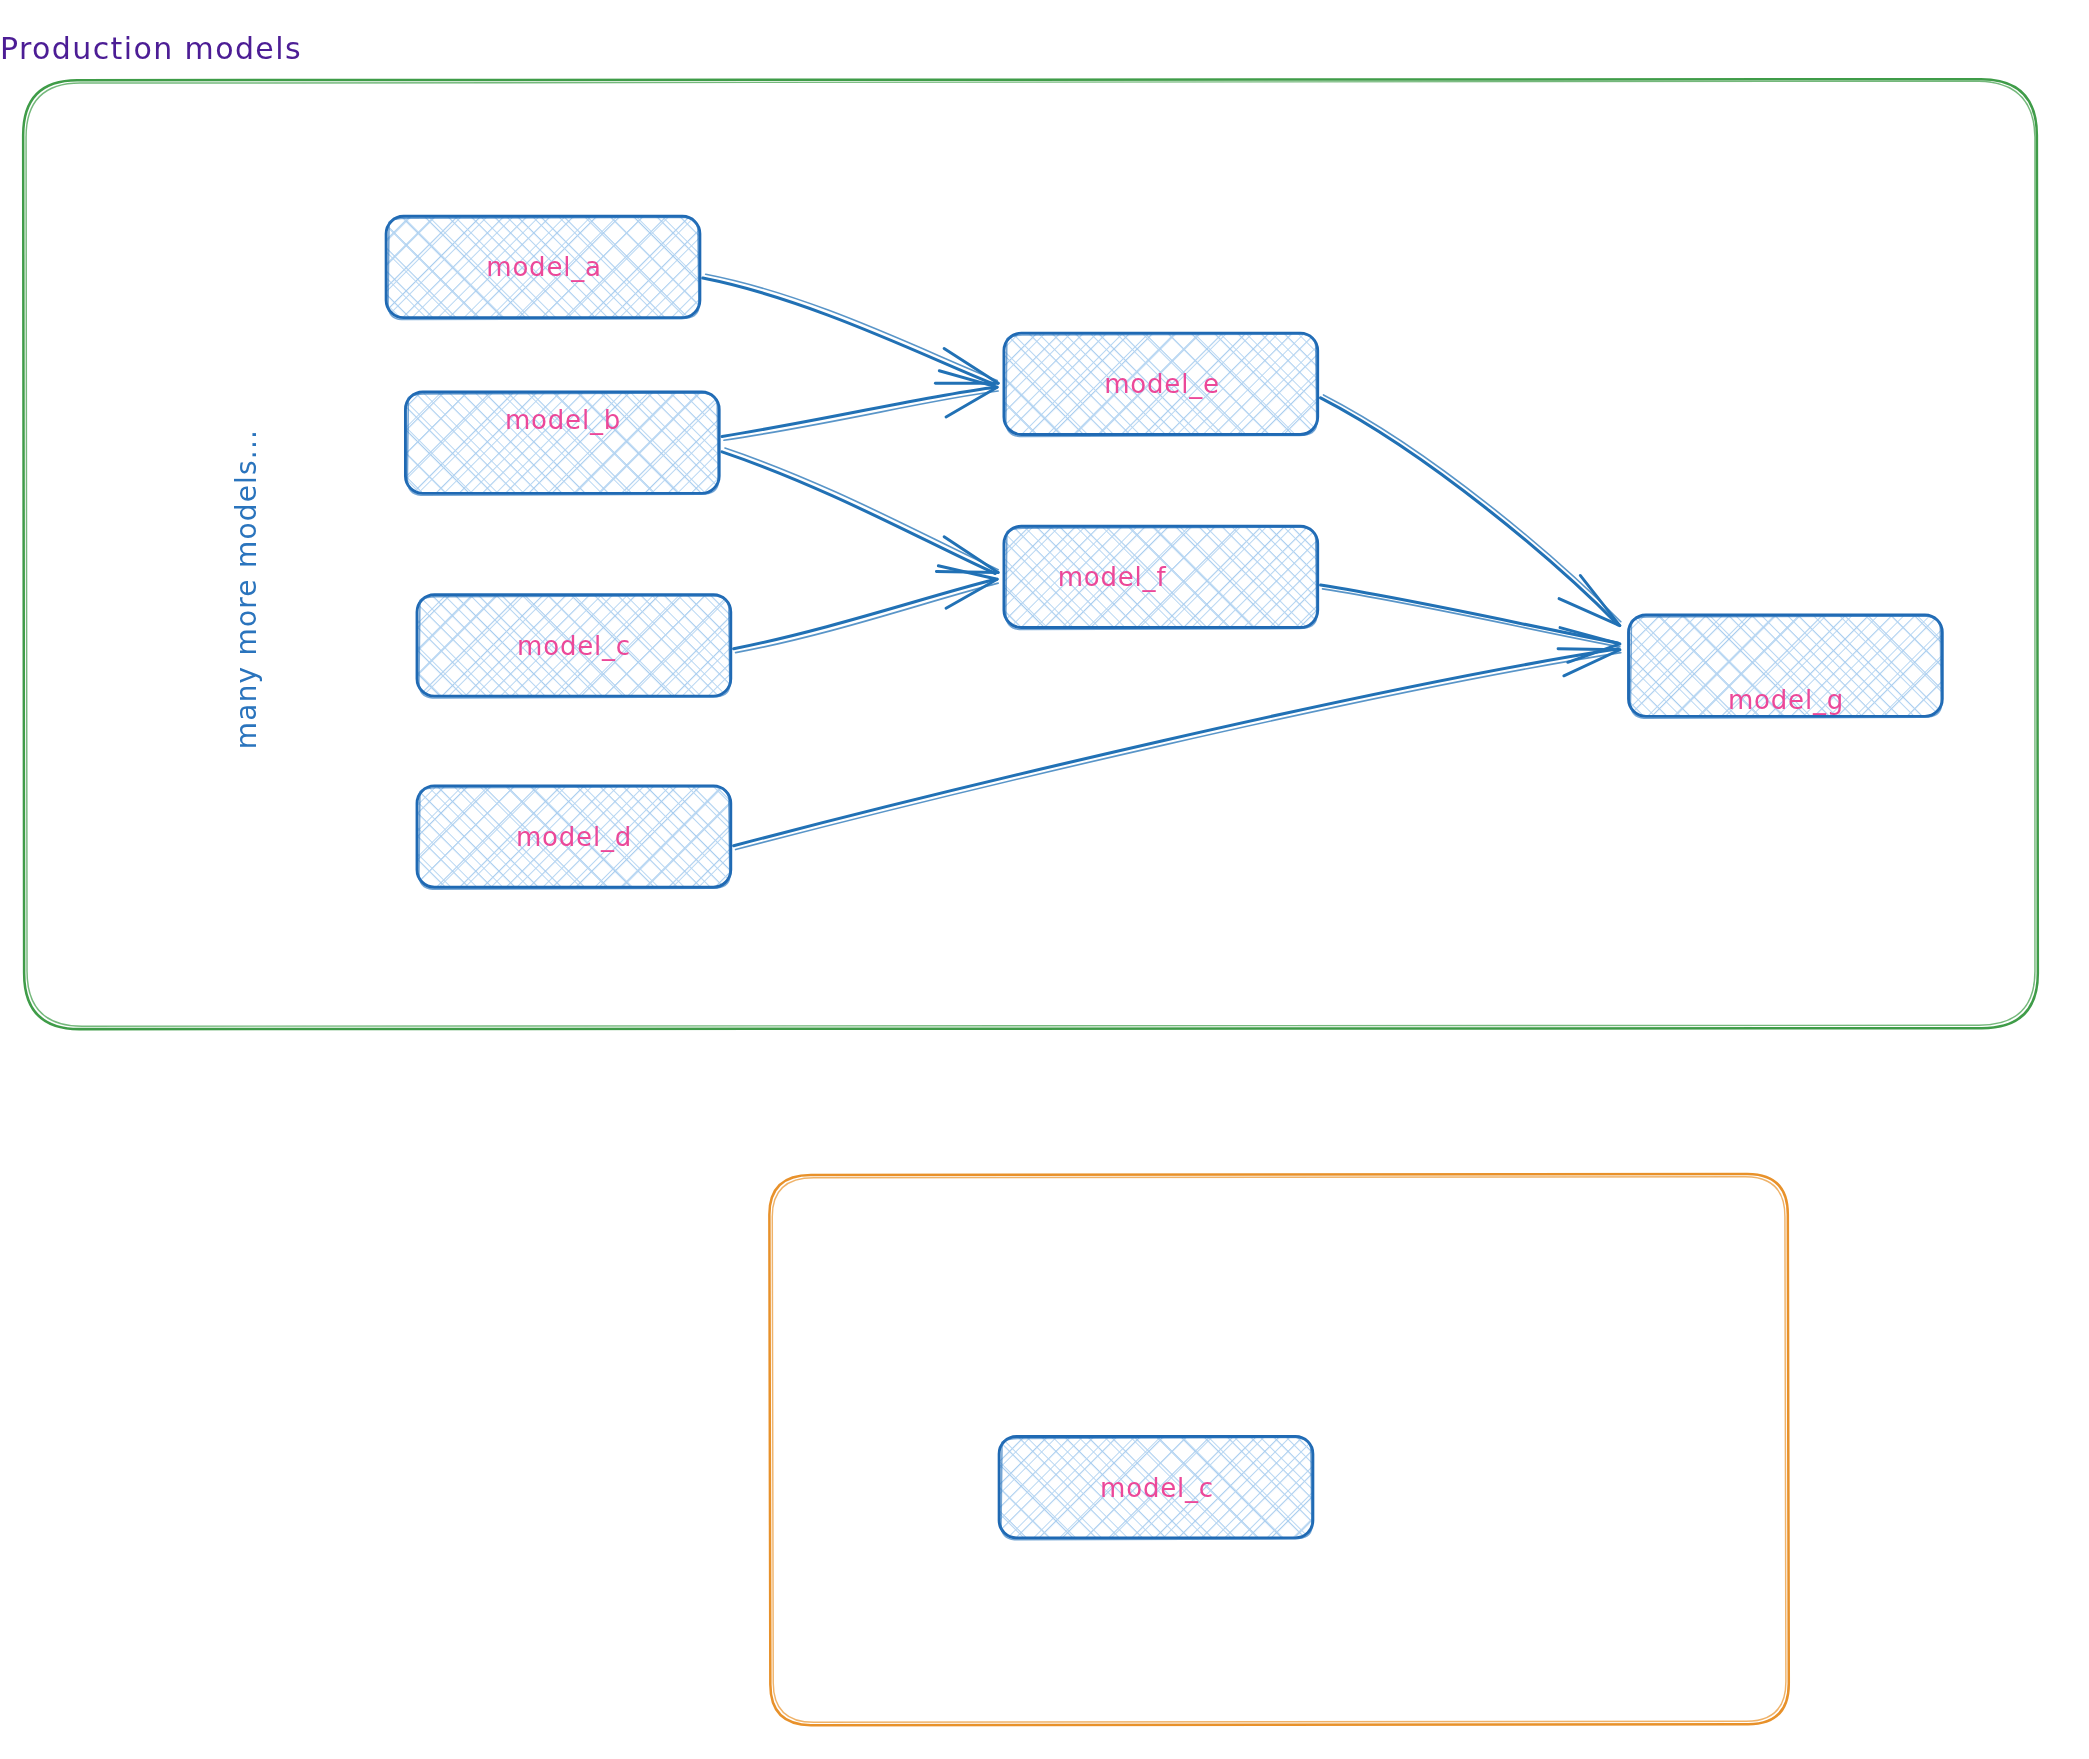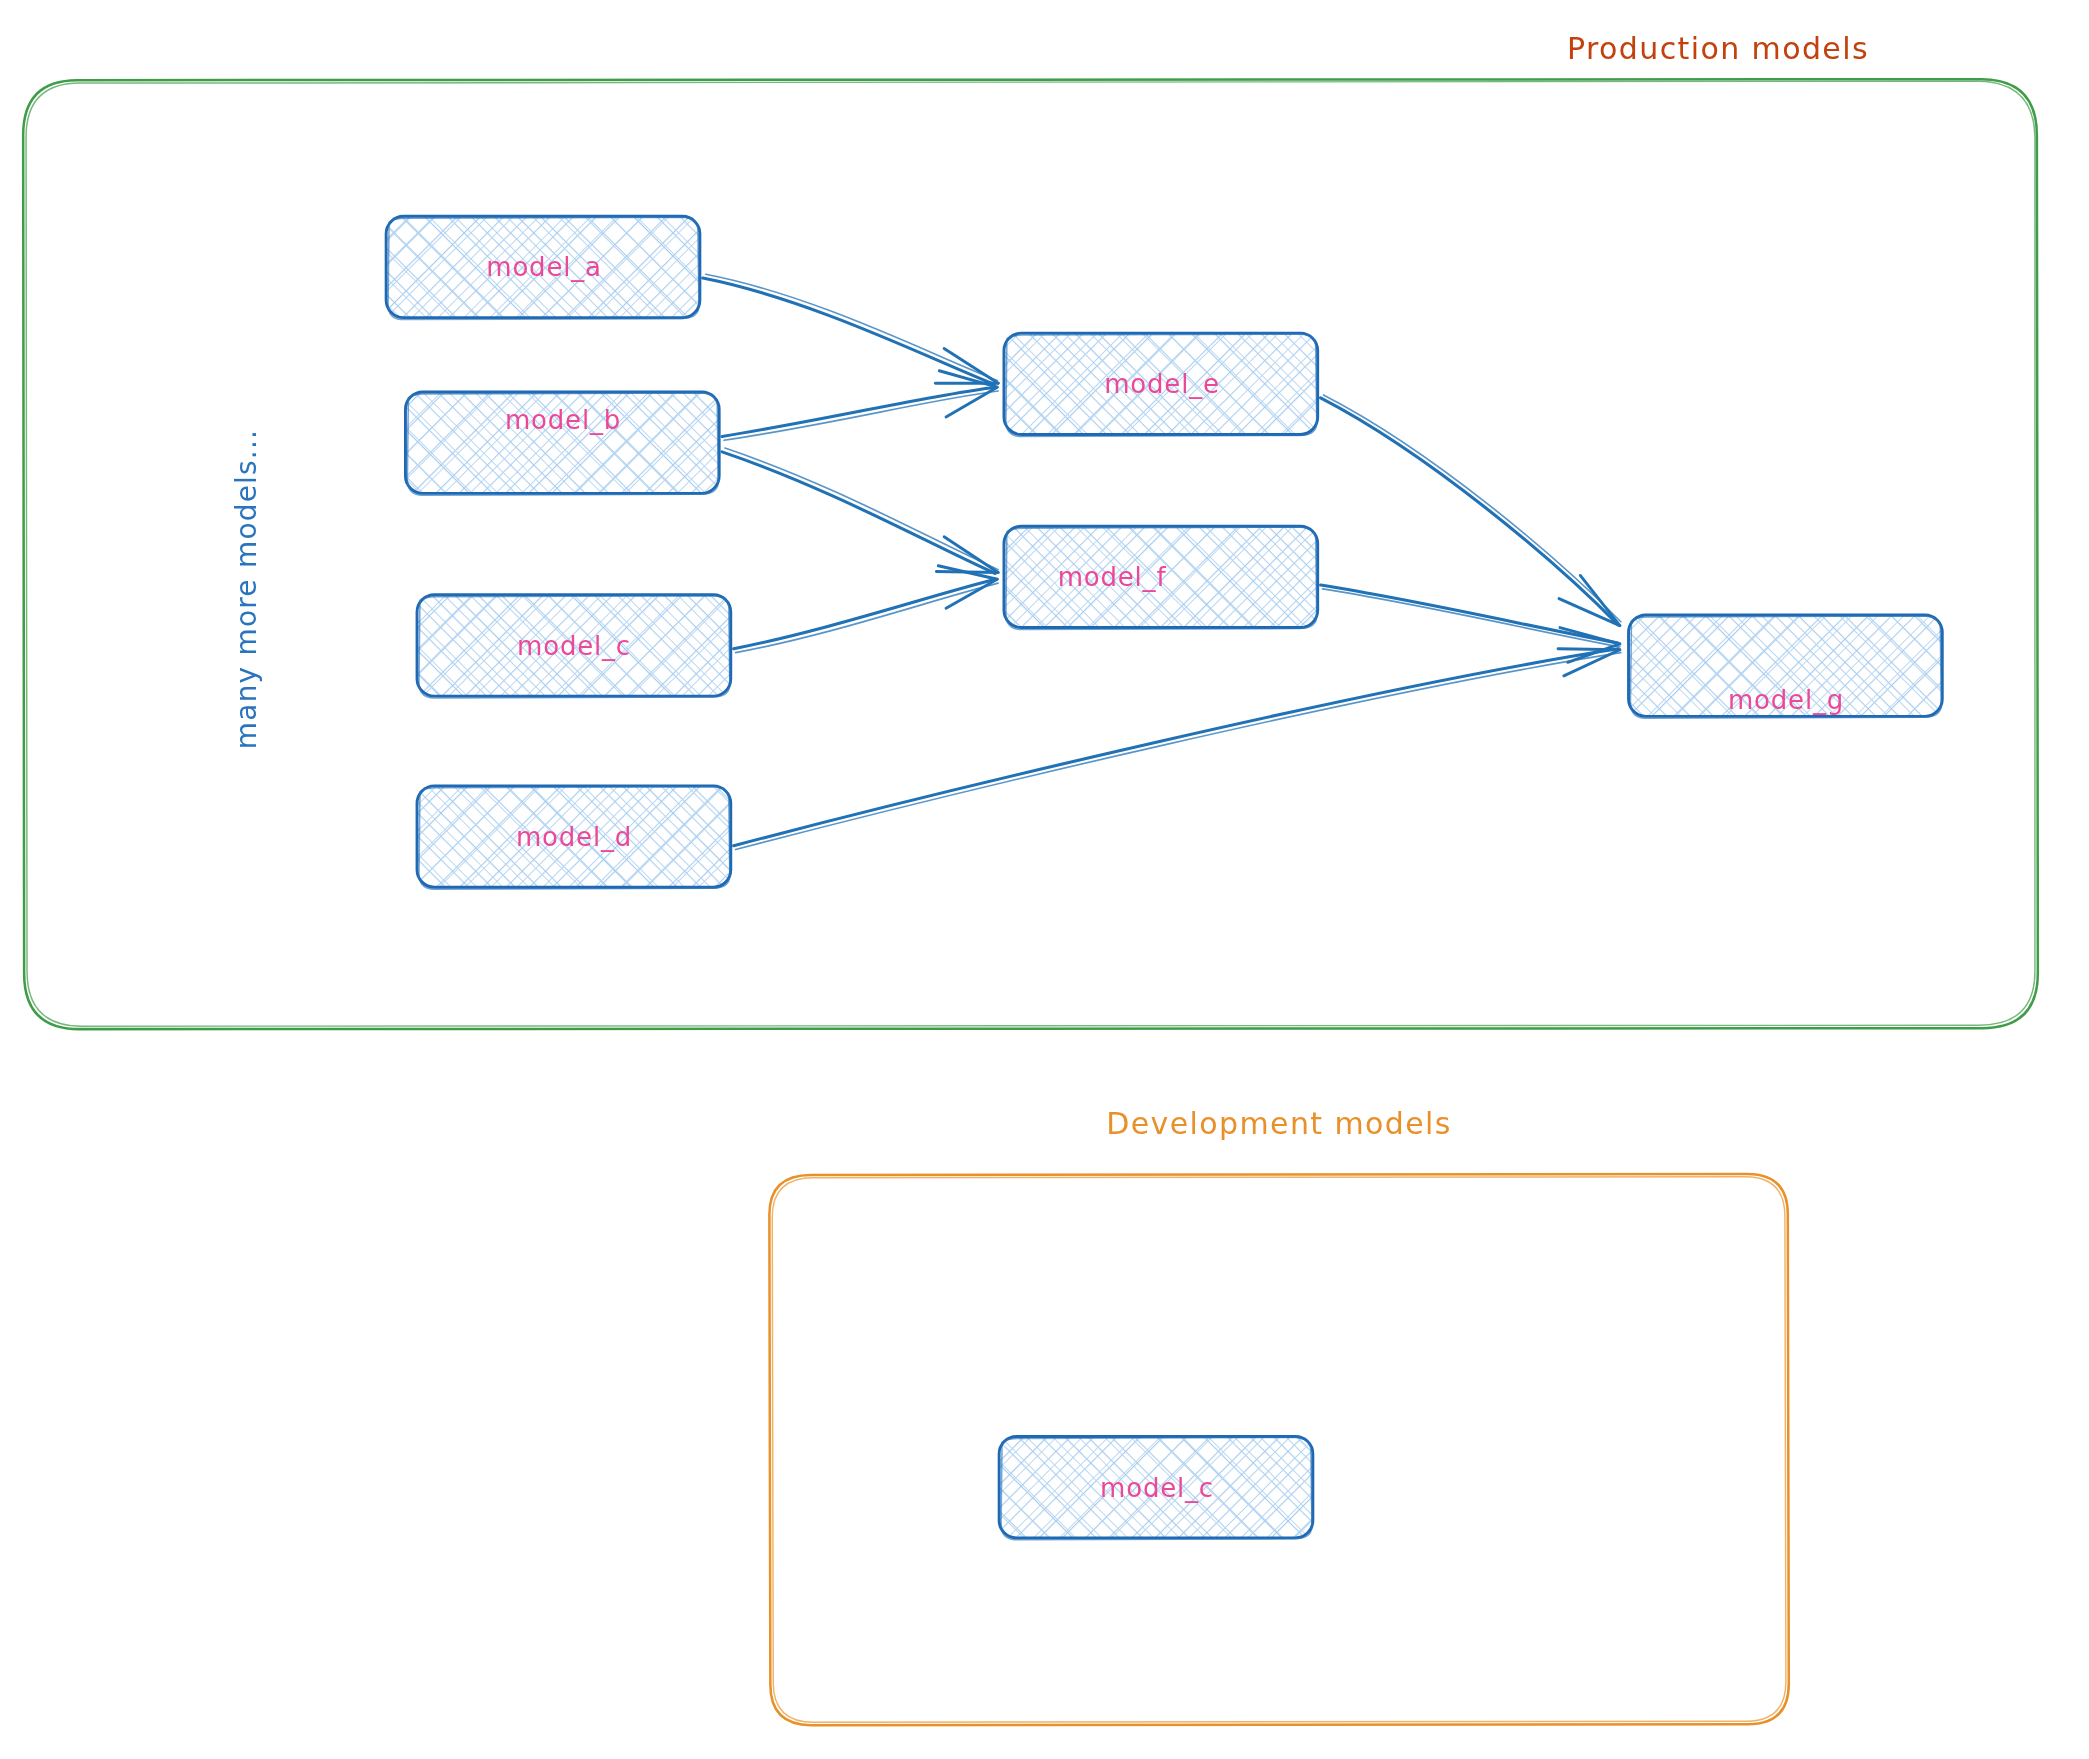--- a/index.html
+++ b/index.html
@@ -28,25 +28,25 @@
   
   .group-title {
     position: absolute;
     white-space: nowrap;
     font-family: "DejaVu Sans", sans-serif;
     font-size: 30px;
     letter-spacing: 1.4px;
     font-weight: 400;
   }
   .group-title.prod {
-    color: #c2410c;
+    color: #4c1d95;
     left: 0;
     top: 31px;
     width: 1869px;
-    text-align: right;
+    text-align: left;
   }
   .group-title.dev {
     color: #e8912a;
     left: 770px;
     top: 1106px;
     width: 1018px;
     text-align: center;
   }
   
   .node-label {
@@ -227,21 +227,20 @@
         <rect x="1035" y="1488" width="325" height="105" rx="18" ry="18" fill="url(#hatch2)"></rect>
         <rect x="1035" y="1488" width="325" height="105" rx="18" ry="18" fill="none" stroke="#1f69b3" stroke-width="3"></rect>
         <path d="M 1038 1496 Q 1036 1491, 1054 1490 L 1343 1489 Q 1359 1490, 1358 1505
                  L 1359 1582 Q 1358 1594, 1341 1594 L 1051 1595 Q 1037 1594, 1037 1579 Z" fill="none" stroke="#2a74bd" stroke-width="1.6" opacity="0.65"></path>
       </g>
     </g>
   </svg>
 
   <div class="group-title prod">Production models</div>
 
-  <div class="group-title dev">Development models</div>
 
   <div class="side-note" style="left:246px; top:589px;">many more models...</div>
 
   <div class="node-label" style="left:544px; top:267px;">model_a</div>
   <div class="node-label" style="left:563px; top:420px;">model_b</div>
   <div class="node-label" style="left:574px; top:646px;">model_c</div>
   <div class="node-label" style="left:574px; top:837px;">model_d</div>
   <div class="node-label" style="left:1162px; top:384px;">model_e</div>
   <div class="node-label" style="left:1112px; top:577px;">model_f</div>
   <div class="node-label" style="left:1786px; top:700px;">model_g</div>

